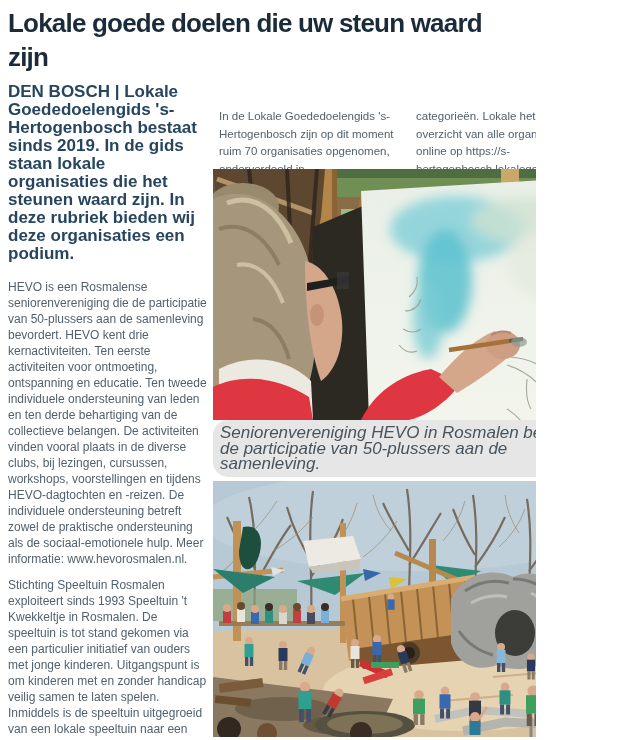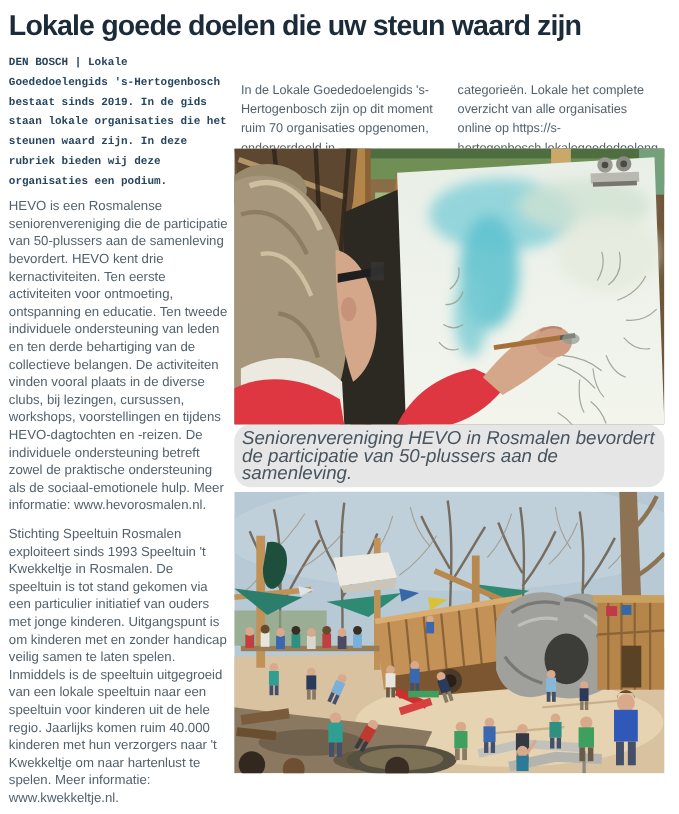--- a/index.html
+++ b/index.html
@@ -1,31 +1,30 @@
 <!DOCTYPE html>
 <html lang="nl"><head>
 <meta charset="utf-8">
 <style>
   * { margin:0; padding:0; box-sizing:border-box; }
   html,body { background:#ffffff; }
   .page {
-    width:617px; height:740px; background:#fff; overflow:hidden;
+    width:536px; height:740px; background:#fff; overflow:hidden;
     font-family:"Liberation Sans", sans-serif;
     padding:6px 30px 0 8px; position:relative;
   }
   .headline {
     font-size:26px; line-height:34px; font-weight:700; letter-spacing:-0.8px;
     color:#1c2b39; margin-bottom:9px;
   }
   .columns { display:flex; gap:5px; align-items:flex-start; }
   .col-left { width:200px; flex:none; }
   .intro {
-    font-weight:700; color:#27455f; font-size:10px; line-height:18px;
-    margin-bottom:4px;
-    font-family:Liberation Mono, monospace;
+    font-weight:700; color:#27455f; font-size:17px; line-height:18px;
+    margin-bottom:16px;
   }
   .par { color:#53616c; font-size:12px; line-height:16px; margin-bottom:10px; }
   .col-right { width:391px; flex:none; }
   .text-row {
     display:flex; gap:13px; padding-left:6px; height:86px; overflow:hidden;
     color:#53616c; font-size:11.5px; line-height:17.6px; margin-bottom:0;
   }
   .text-col { width:184px; flex:none; overflow-wrap:anywhere;margin-top:25px; }
   figure { margin:0 0 4px 0; }
   figure svg { display:block; }

